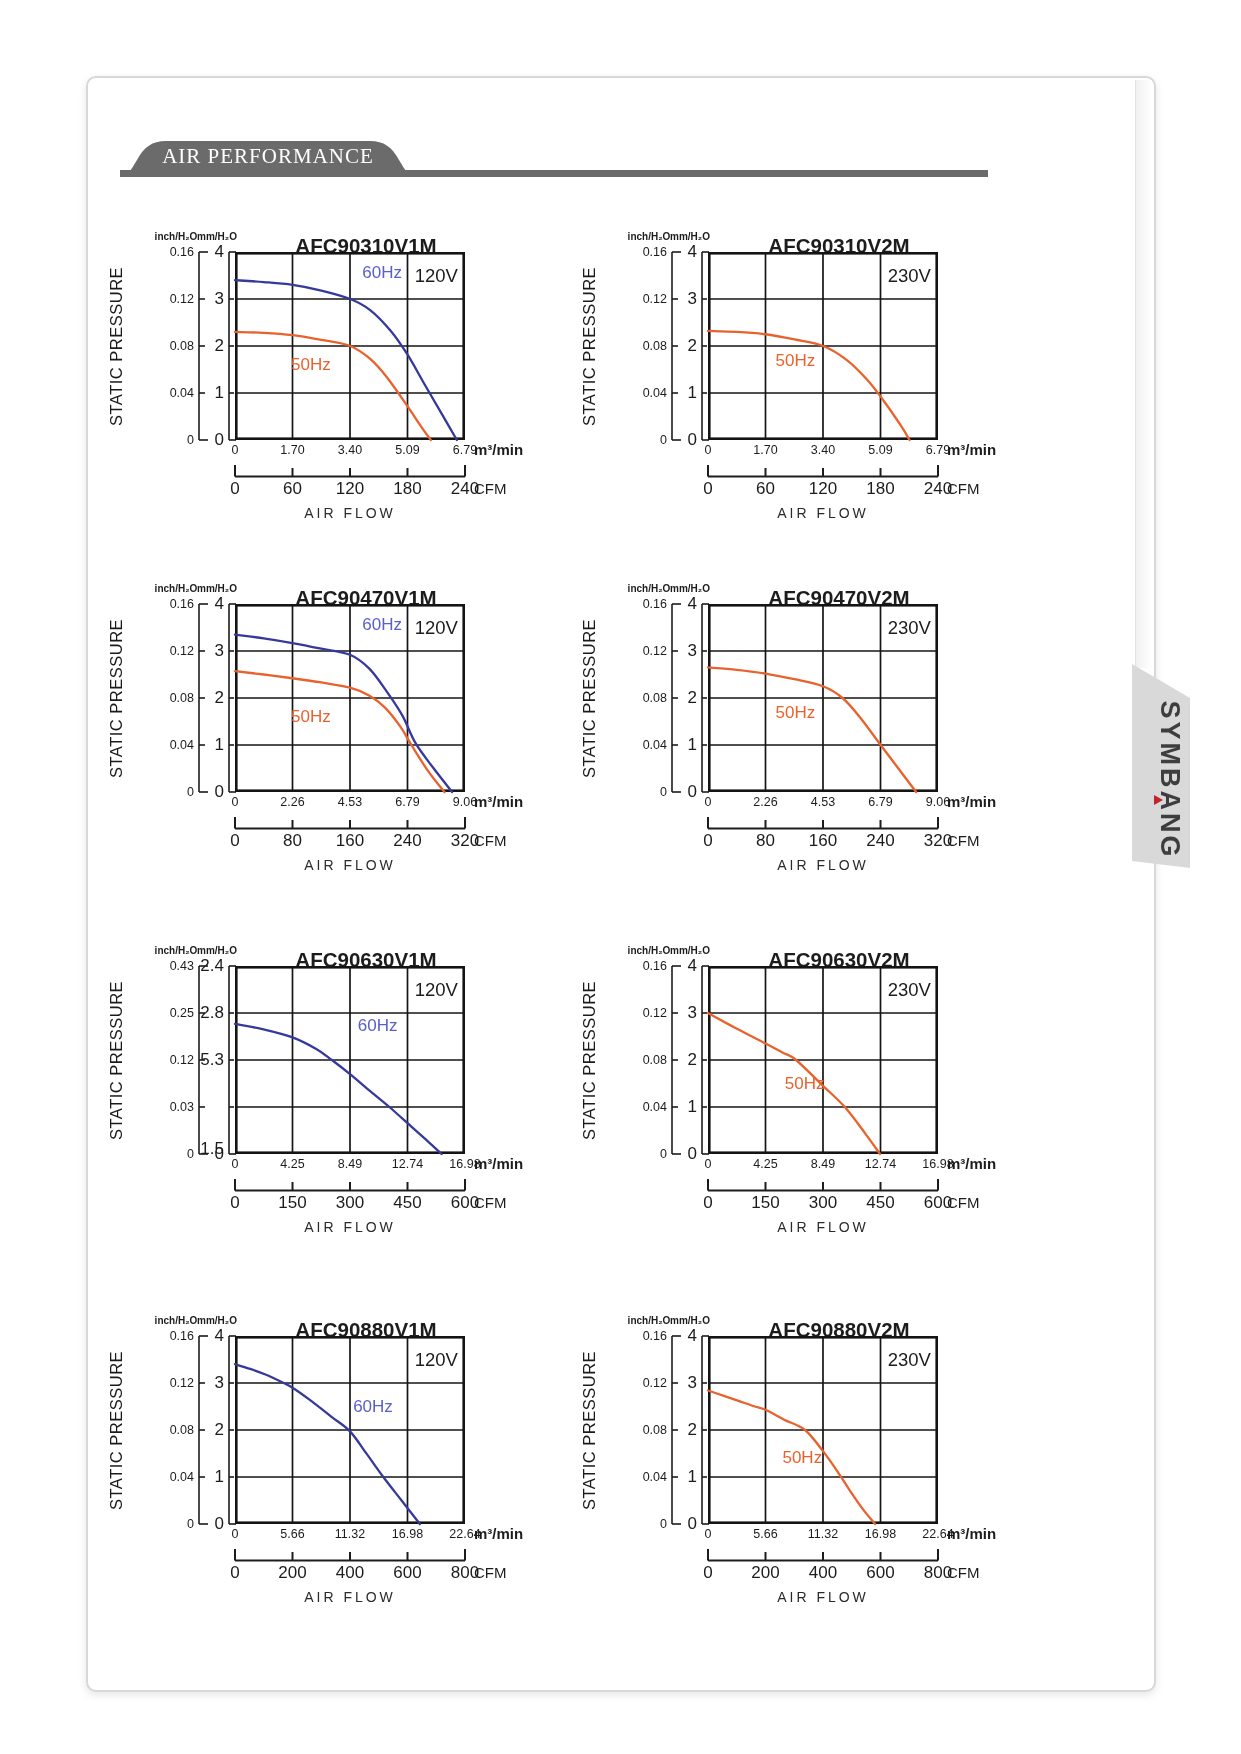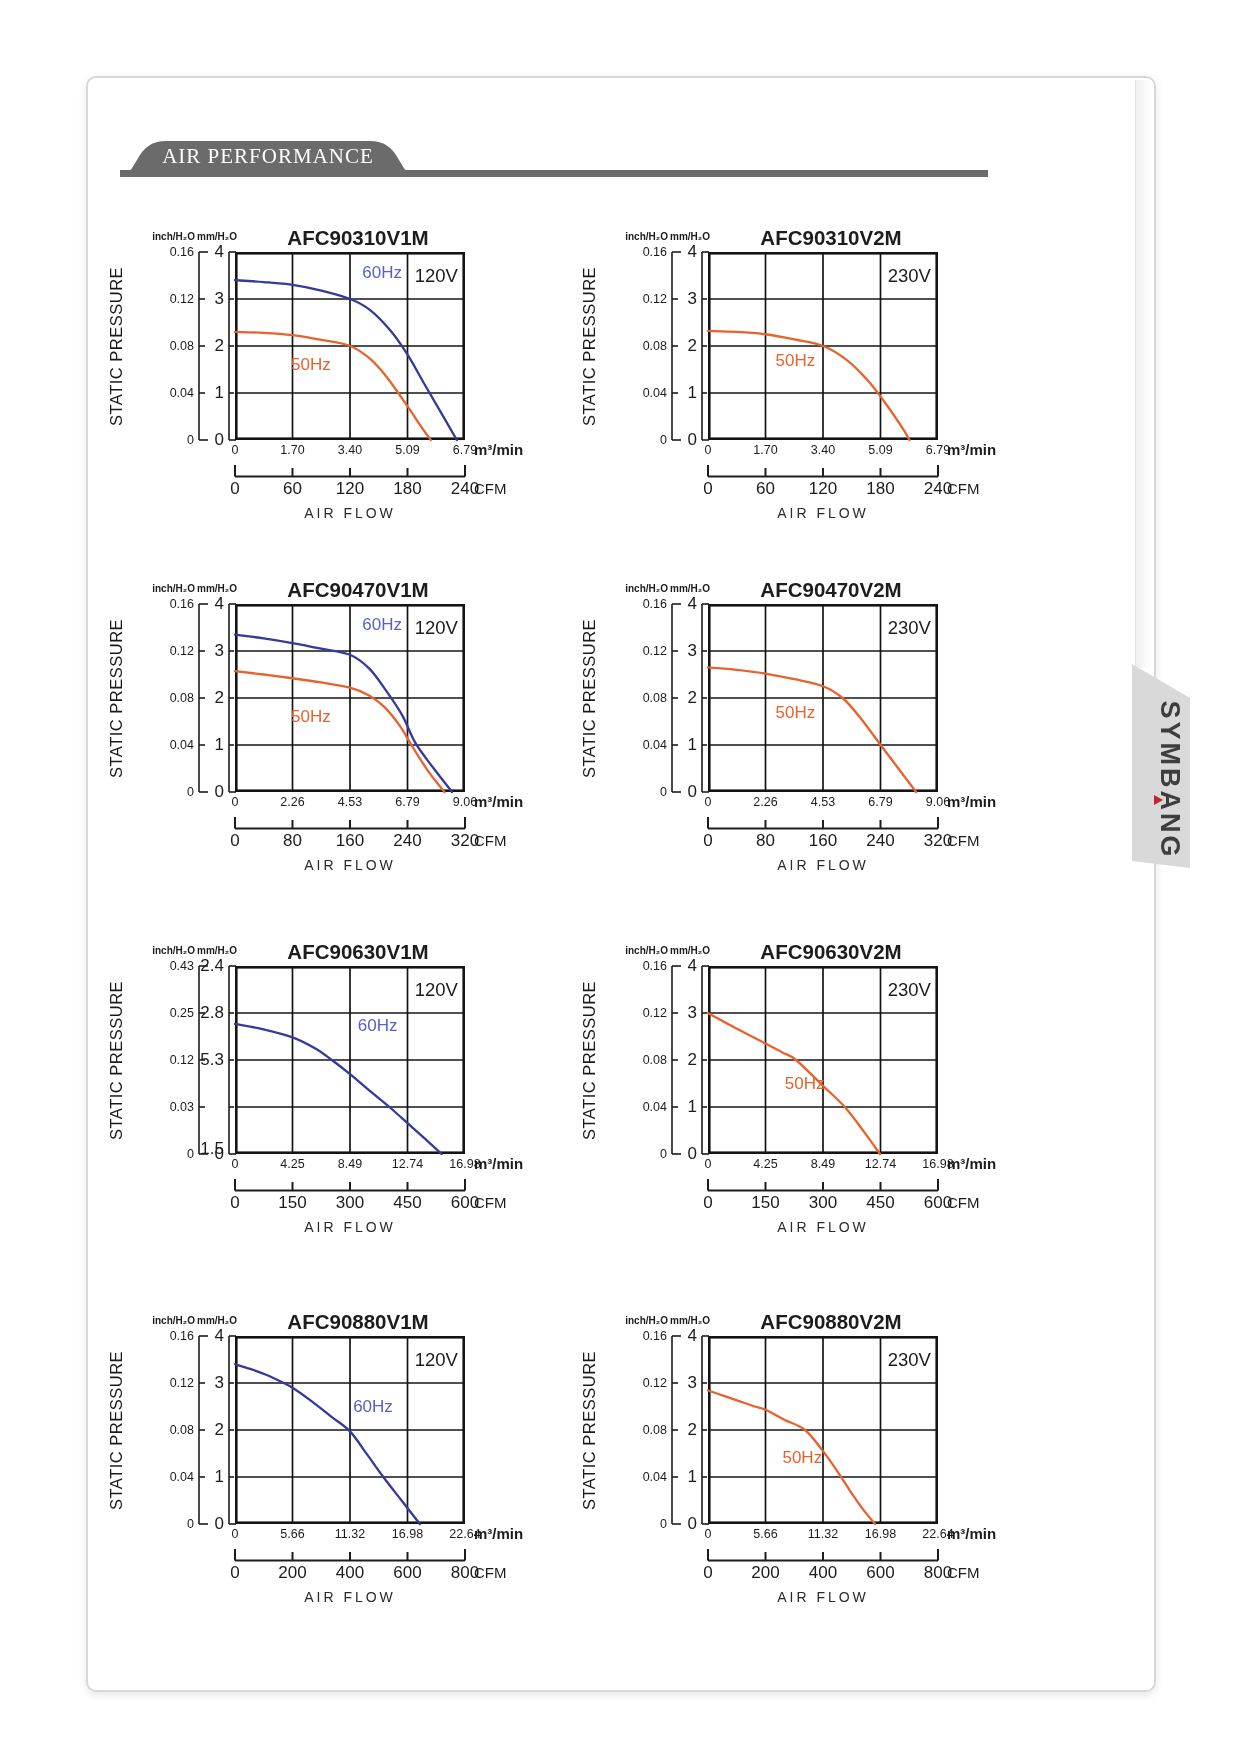--- a/index.html
+++ b/index.html
@@ -23,24 +23,24 @@
   .header-bar { position:absolute; left:0; bottom:0; width:100%; height:7px; background:#6b6b6b; }
   .badge-svg { position:absolute; left:0; top:0; }
   .badge-text {
     position:absolute; left:24px; top:5px; width:248px; text-align:center;
     font-family:"Liberation Serif", serif; font-size:21px; color:#ffffff; letter-spacing:1px;
   }
   
   .brand-tab { position:absolute; left:1130px; top:658px; }
   
   .chart { position:absolute; width:460px; height:305px; }
-  .chart-title { position:absolute; left:128px; top:-2px; width:260px; margin:0; text-align:center;
+  .chart-title { position:absolute; left:128px; top:-2px; width:260px; margin:8px; text-align:center;
                  font-size:20.5px; font-weight:600; letter-spacing:0; }
   .unit { position:absolute; top:3px; font-size:10px; font-weight:700; }
-  .inch-unit { left:15px; width:80px; text-align:right; }
+  .inch-unit { left:36px; width:80px; text-align:center; }
   .mm-unit { left:86px; width:62px; text-align:center; }
   .y-title {
     position:absolute; left:4px; top:24px; height:188px; width:24px;
     writing-mode:vertical-rl; transform:rotate(180deg);
     display:flex; align-items:center; justify-content:center;
     font-size:16.5px; letter-spacing:.5px; color:#1a1a1a; white-space:nowrap;
   }
   .ybrackets { position:absolute; left:96px; top:22px; }
   .plot { position:absolute; left:135px; top:24px; width:230px; height:188px; }
   .plot svg.grid, .plot svg.curves { position:absolute; left:0; top:0; width:230px; height:188px; overflow:visible; }

